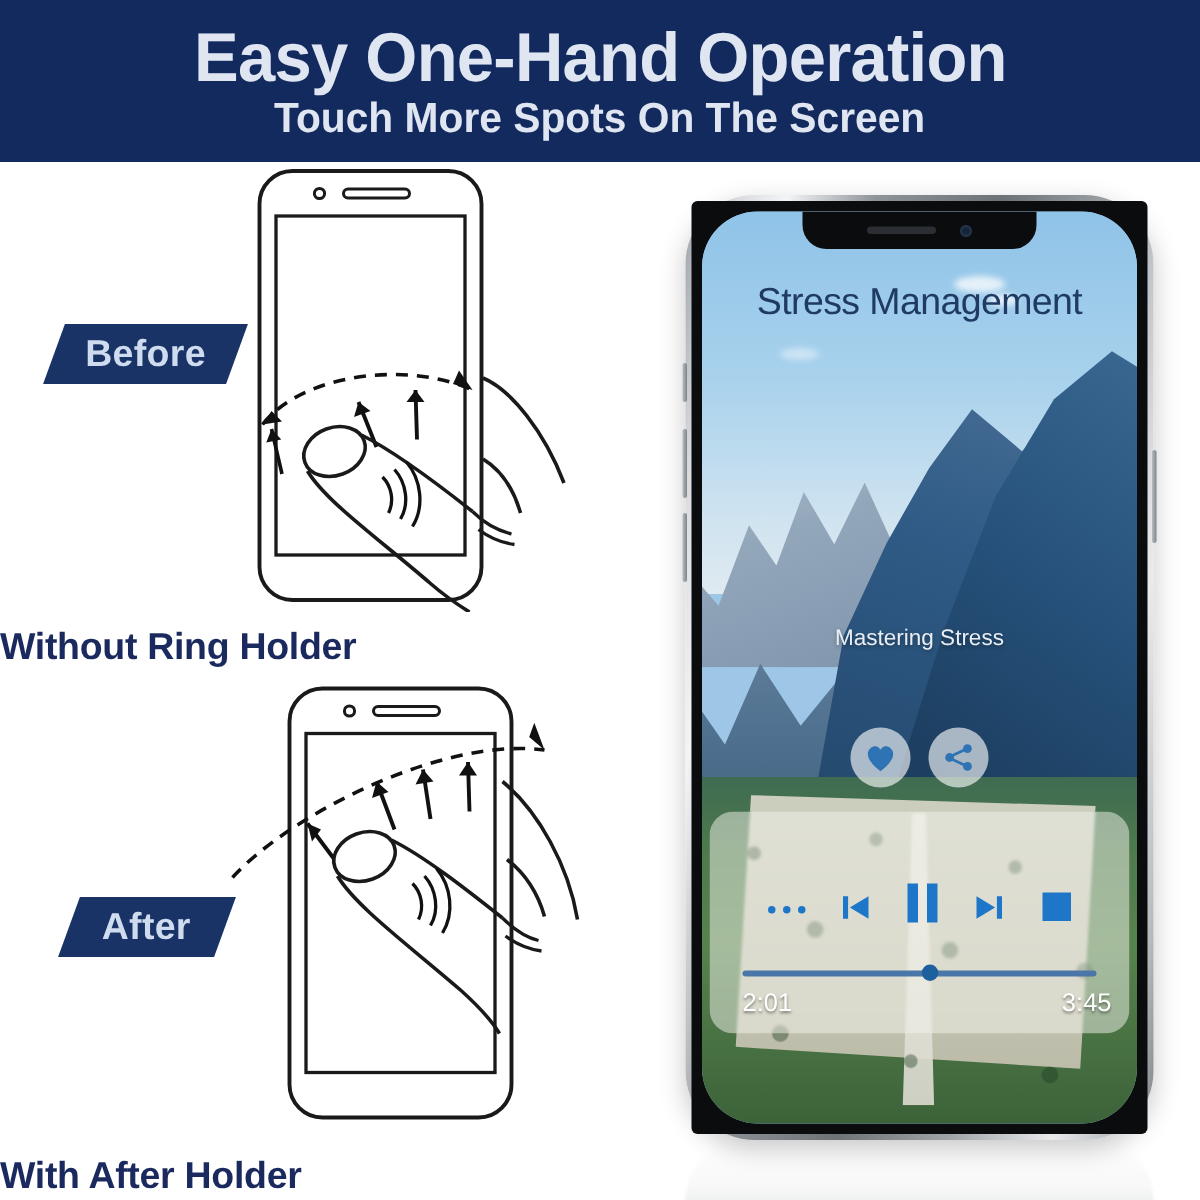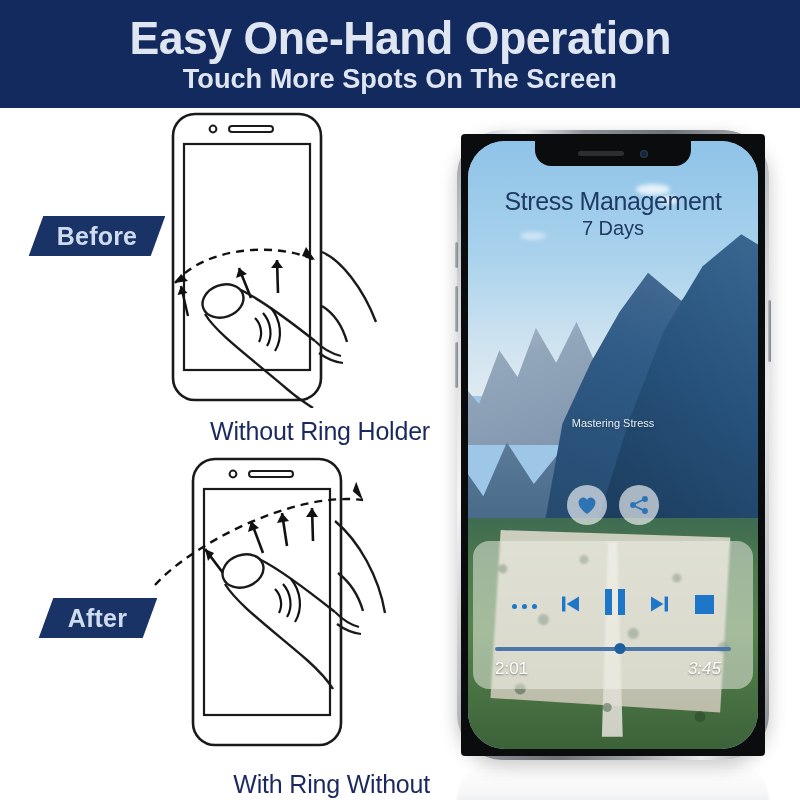--- a/index.html
+++ b/index.html
@@ -38,22 +38,22 @@
     display:flex;align-items:center;justify-content:center;
   }
   .badge span{
     transform:skewX(20deg);
     color:#cfdcef;font-size:25px;font-weight:bold;letter-spacing:0.2px;
   }
   .badge-before{left:36px;top:108px;width:122px;height:40px;}
   .badge-after{left:46px;top:490px;width:104px;height:40px;}
 
   .caption{
-    position:absolute;width:430px;text-align:right;
-    font-size:25px;font-weight:normal;color:#1b2a5e;letter-spacing:-0.2px;
+    position:absolute;width:430px;text-align:left;
+    font-size:25px;font-weight:bold;color:#1b2a5e;letter-spacing:-0.2px;
   }
   .cap-before{left:0;top:309px;}
   .cap-after{left:0;top:662px;}
 
   .illus{position:absolute;}
   .illus-before{left:155;left:155px;top:0px;}
   .illus-after{left:135px;top:345px;}
 
   
   .right-col{position:absolute;left:430px;top:108px;width:370px;height:692px;}
@@ -155,21 +155,21 @@
   .scr-sub{
     position:absolute;left:0;top:76px;width:100%;text-align:center;
     font-size:20px;color:#1f3a63;z-index:6;
   }
   .scr-day{
     position:absolute;left:0;top:246px;width:100%;text-align:center;
     font-size:17px;color:#ffffff;z-index:6;text-shadow:0 1px 3px rgba(0,0,0,.35);
   }
   .scr-daysub{
     position:absolute;left:0;top:276px;width:100%;text-align:center;
-    font-size:11px;color:#e9eef4;z-index:6;text-shadow:0 1px 3px rgba(0,0,0,.35);
+    font-size:15px;color:#e9eef4;z-index:6;text-shadow:0 1px 3px rgba(0,0,0,.35);
   }
 
   
   .actions{
     position:absolute;left:0;top:344px;width:100%;z-index:7;
     display:flex;justify-content:center;gap:12px;
   }
   .act-circle{
     width:40px;height:40px;border-radius:50%;
     background:rgba(255,255,255,.62);
@@ -203,21 +203,21 @@
   }
   .thumb{
     position:absolute;left:53%;top:-4px;width:11px;height:11px;border-radius:50%;
     background:#1e5f9e;transform:translateX(-50%);
   }
   .time-left,.time-right{
     position:absolute;top:118px;font-size:17px;color:#ffffff;
     text-shadow:0 1px 2px rgba(0,0,0,.45);
   }
   .time-left{left:22px;}
-  .time-right{right:32px;font-style:italic;}
+  .time-right{right:12px;}
 
   
   .btn-side{position:absolute;background:linear-gradient(90deg,#b9bdc2,#7e8388);border-radius:2px;}
   .btn-mute{left:-2px;top:112px;width:3px;height:26px;}
   .btn-volup{left:-2px;top:156px;width:3px;height:46px;}
   .btn-voldn{left:-2px;top:212px;width:3px;height:46px;}
   .btn-power{right:-2px;top:170px;width:3px;height:62px;}
 
   .reflection{
     position:absolute;left:27px;top:652px;width:312px;height:58px;
@@ -312,21 +312,21 @@
         <path d="M203 120 C 216 130, 224 144, 228 158" stroke="#1a1a1a" stroke-width="2.4" fill="none"></path>
         <path d="M200 159 C 208 167, 216 172, 224 174" stroke="#1a1a1a" stroke-width="2.2" fill="none"></path>
         <path d="M202 171 C 210 177, 218 180, 226 181" stroke="#1a1a1a" stroke-width="2.2" fill="none"></path>
 
         <path d="M140 136 C 146 142, 148 152, 144 160" stroke="#111" stroke-width="2.2" fill="none"></path>
         <path d="M148 131 C 156 140, 158 154, 152 164" stroke="#111" stroke-width="2.2" fill="none"></path>
         <path d="M156 126 C 166 138, 168 156, 160 169" stroke="#111" stroke-width="2.2" fill="none"></path>
       </svg>
     </div>
 
-    <div class="caption cap-after">With Ring Without</div>
+    <div class="caption cap-after">With After Holder</div>
   </div>
 
   <div class="right-col">
 
     <div class="phone">
       <div class="btn-side btn-mute"></div>
       <div class="btn-side btn-volup"></div>
       <div class="btn-side btn-voldn"></div>
       <div class="btn-side btn-power"></div>
 
@@ -345,21 +345,20 @@
           <div class="riverbed"></div>
           <div class="river"></div>
           <div class="valley-tex"></div>
 
           <div class="notch">
             <div class="speaker"></div>
             <div class="camera"></div>
           </div>
 
           <div class="scr-title">Stress Management</div>
-          <div class="scr-sub">7 Days</div>
           <div class="scr-daysub">Mastering Stress</div>
 
           <div class="actions">
             <div class="act-circle">
               <svg width="22" height="20" viewBox="0 0 24 22">
                 <path d="M12 21 C 2 13.5, 1 7.5, 4.6 4.2 C 7.6 1.4, 11 3, 12 5.4 C 13 3, 16.4 1.4, 19.4 4.2 C 23 7.5, 22 13.5, 12 21 Z" fill="#2e74b5"></path>
               </svg>
             </div>
             <div class="act-circle">
               <svg width="22" height="22" viewBox="0 0 24 24">

